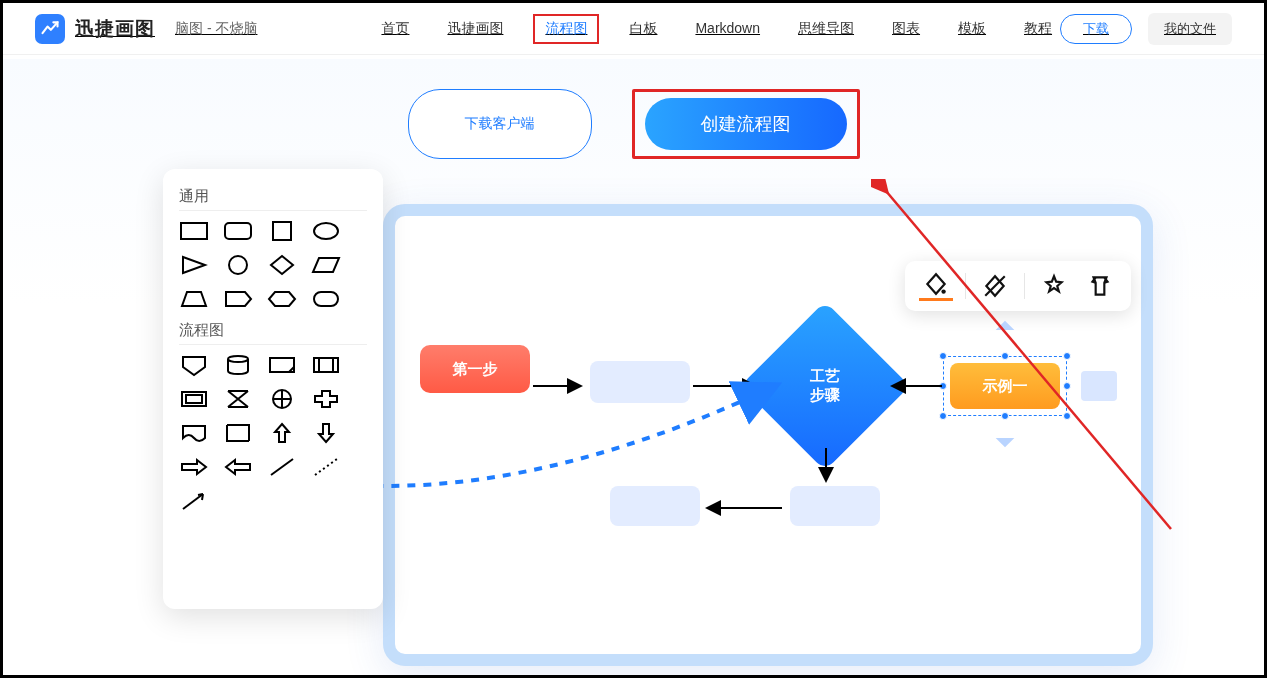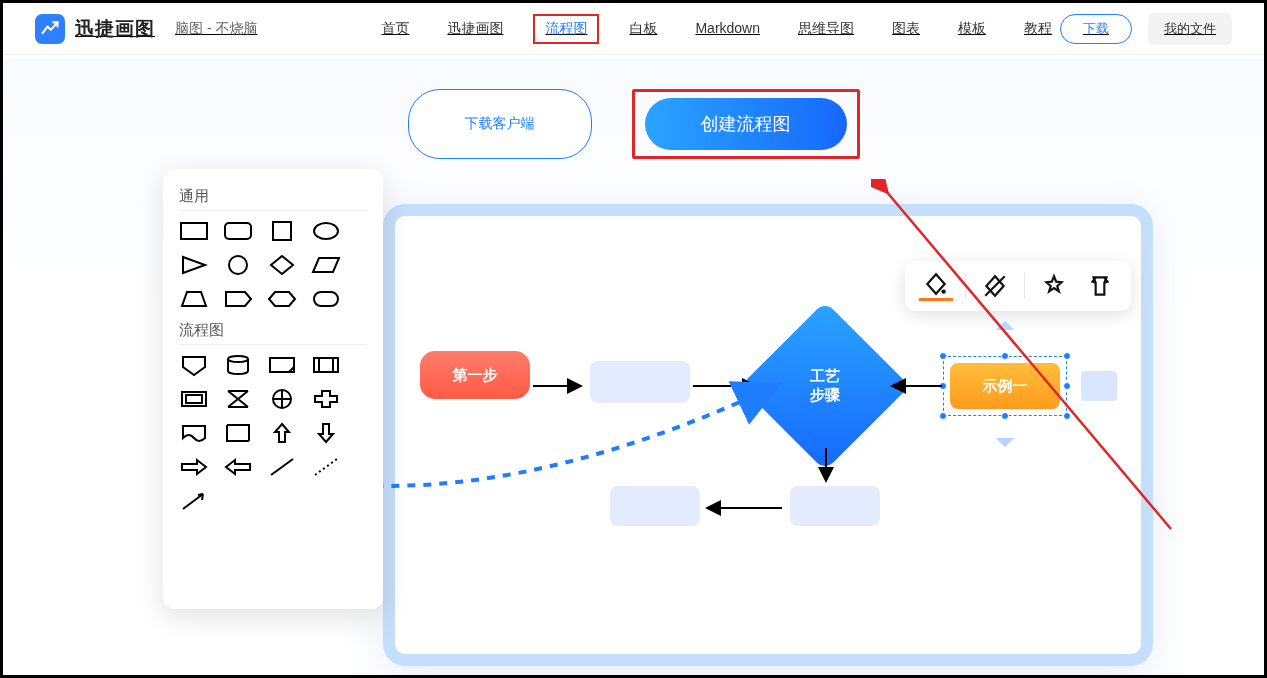--- a/index.html
+++ b/index.html
@@ -103,21 +103,21 @@
     box-shadow:0 4px 18px rgba(0,0,0,.12);
     display:flex; gap:12px; padding:10px 14px; align-items:center;
   }
   .mini-toolbar .sep { width:1px; height:26px; background:#e6e6e6; }
   .tb-btn { width:34px; height:30px; display:flex; align-items:center; justify-content:center; cursor:pointer; }
   .tb-btn svg{ width:26px; height:26px; stroke:#111; stroke-width:2; fill:none; }
   .tb-btn.fill-accent { border-bottom:3px solid #ff7a1c; padding-bottom:2px; }
 
   
   .node { position:absolute; display:flex; align-items:center; justify-content:center; font-size:15px; }
-  .node.red { left:25px; top:135px; width:110px; height:48px; background:linear-gradient(#ff7d6b,#ff5a45); color:#fff; border-radius:15px; font-weight:600; }
+  .node.red { left:25px; top:129px; width:110px; height:48px; background:linear-gradient(#ff7d6b,#ff5a45); color:#fff; border-radius:10px; font-weight:600; }
   .node.blank1 { left:195px; top:145px; width:100px; height:42px; background:#e3ecff; border-radius:8px; }
   .node.diamond { left:370px; top:110px; width:120px; height:120px; }
   .diamond-shape { width:100%; height:100%; transform:rotate(45deg); background:linear-gradient(135deg,#2aa4ff,#1668ff); border-radius:12px; }
   .diamond-label { position:absolute; color:#fff; text-align:center; font-weight:600; line-height:1.25; }
   .node.yellow { left:555px; top:147px; width:110px; height:46px; background:linear-gradient(#ffbd3b,#ff9b1f); border-radius:8px; color:#fff; font-weight:600; }
   .sel-dot { position:absolute; width:8px; height:8px; background:#1f7dff; border:1px solid #fff; border-radius:50%; }
   .sel-frame { position:absolute; border:1px dashed #1f7dff; }
   .ghost { position:absolute; width:36px; height:30px; background:#d9e6ff; border-radius:4px; }
   .extend { position:absolute; display:flex; align-items:center; justify-content:center; }
   .extend svg{ width:28px; height:28px; fill:#b9d4ff; }

